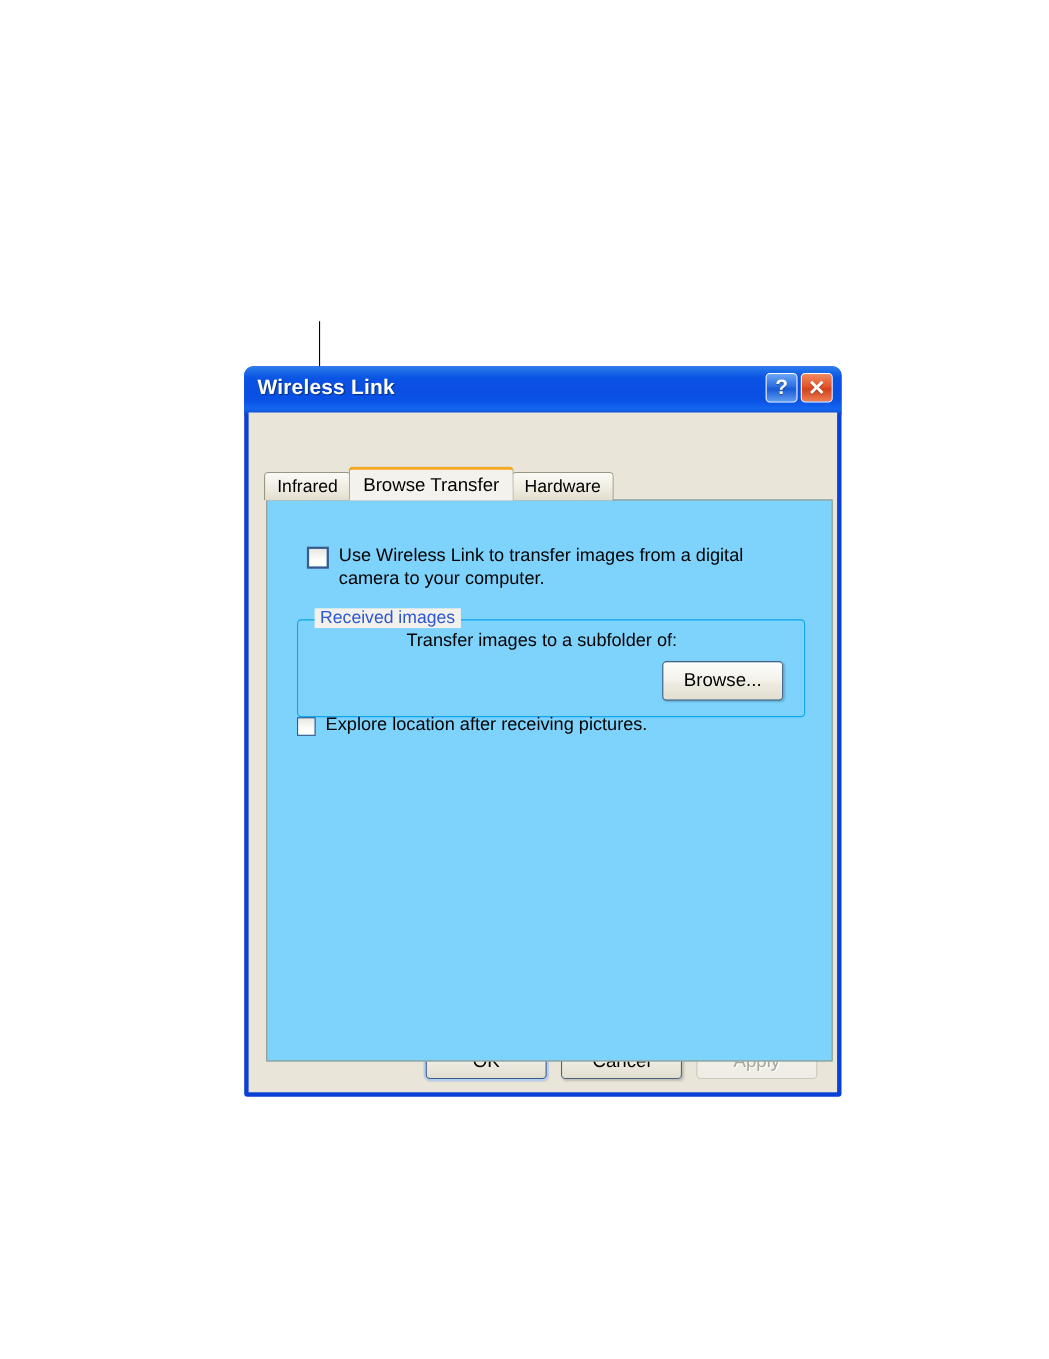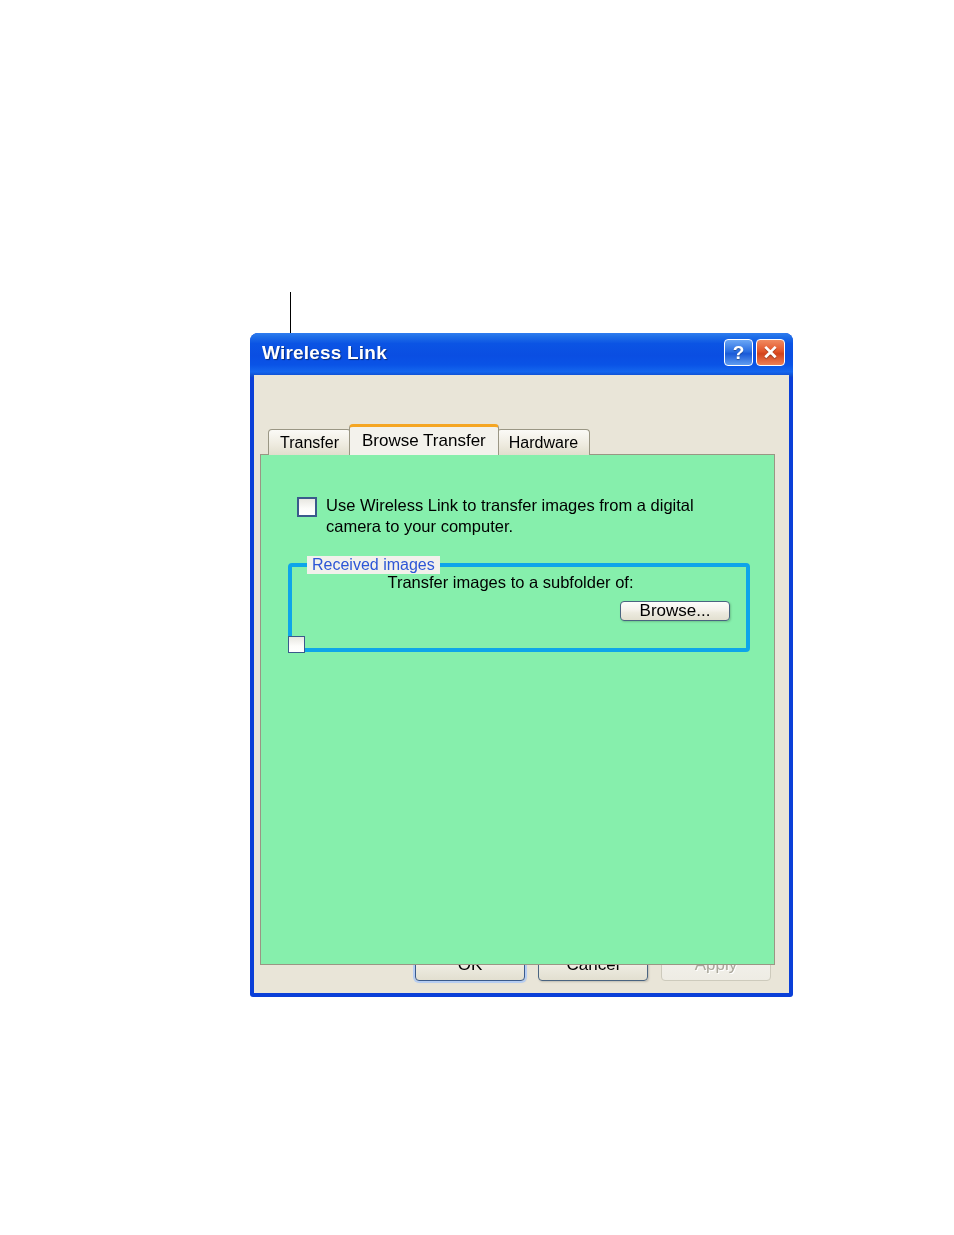--- a/index.html
+++ b/index.html
@@ -30,21 +30,20 @@
     position: absolute;
     left: 222px;
     top: 333px;
     width: 543px;
     height: 664px;
     background: #0a3fd8;
     border-radius: 8px 8px 3px 3px;
     box-sizing: border-box;
     padding: 18px 4px 4px 4px;
     box-shadow: 0 0 0 0 transparent;
-    margin-left: 28px;
   }
   .dialog-inner {
     position: absolute;
     left: 4px;
     top: 42px;
     right: 4px;
     bottom: 4px;
     background: #e9e5d8;
     box-sizing: border-box;
   }
@@ -141,25 +140,25 @@
     margin-left: -1px;
     margin-right: -2px;
     z-index: 4;
     padding: 0 12px;
     font-size: 17px;
   }
 
   
   .tabpanel {
     position: absolute;
-    left: 6px;
+    left: 16px;
     top: 79px;
     width: 515px;
     height: 511px;
-    background: #86efac;
+    background: #7dd3fc;
     border: 1px solid #9a9684;
     border-top: 1px solid #9a9684;
     box-sizing: border-box;
     z-index: 2;
   }
 
   
   .chk-row {
     position: absolute;
     left: 36px;
@@ -189,21 +188,21 @@
     color: #000000;
   }
 
   
   .groupbox {
     position: absolute;
     left: 27px;
     top: 108px;
     width: 462px;
     height: 89px;
-    border: 4px solid #0ea5e9;
+    border: 1px solid #0ea5e9;
     border-radius: 4px;
     box-sizing: border-box;
   }
   .group-title {
     position: absolute;
     left: 15px;
     top: -11px;
     background: #f2f1eb;
     padding: 0 5px;
     font-size: 16px;
@@ -239,21 +238,21 @@
     white-space: nowrap;
   }
   .browse-row {
     width: 442px;
     display: flex;
     justify-content: flex-end;
     margin-top: 9px;
   }
   .btn {
     min-width: 110px;
-    height: 20px;
+    height: 36px;
     box-sizing: border-box;
     border: 1px solid #4a6480;
     border-radius: 4px;
     background: linear-gradient(to bottom, #fdfdfb 0%, #f4f2eb 45%, #eceadf 60%, #e2dfd0 100%);
     font-family: "Liberation Sans", sans-serif;
     font-size: 17px;
     color: #000000;
     display: flex;
     align-items: center;
     justify-content: center;
@@ -307,21 +306,21 @@
     <div class="titlebar-text">Wireless Link</div>
     <div class="titlebar-buttons">
       <div class="tb-btn tb-help">?</div>
       <div class="tb-btn tb-close">✕</div>
     </div>
   </div>
 
   <div class="dialog-inner">
 
     <div class="tabstrip">
-      <div class="tab">Transfer</div>
+      <div class="tab">Infrared</div>
       <div class="tab active">Browse Transfer</div>
       <div class="tab">Hardware</div>
     </div>
 
     <div class="tabpanel">
 
       <div class="chk-row">
         <div class="checkbox"></div>
         <div class="chk-label">Use Wireless Link to transfer images from a digital camera to your computer.</div>
       </div>
@@ -330,20 +329,21 @@
         <div class="group-title">Received images</div>
       </div>
 
       <div class="group-body">
         <div class="field-label">Transfer images to a subfolder of:</div>
         <div class="browse-row">
           <div class="btn">Browse...</div>
         </div>
         <div class="explore-row">
           <div class="checkbox small"></div>
+          <div class="explore-label">Explore location after receiving pictures.</div>
         </div>
       </div>
 
     </div>
 
     <div class="footer">
       <div class="btn btn-wide btn-default">OK</div>
       <div class="btn btn-wide">Cancel</div>
       <div class="btn btn-wide btn-disabled">Apply</div>
     </div>

